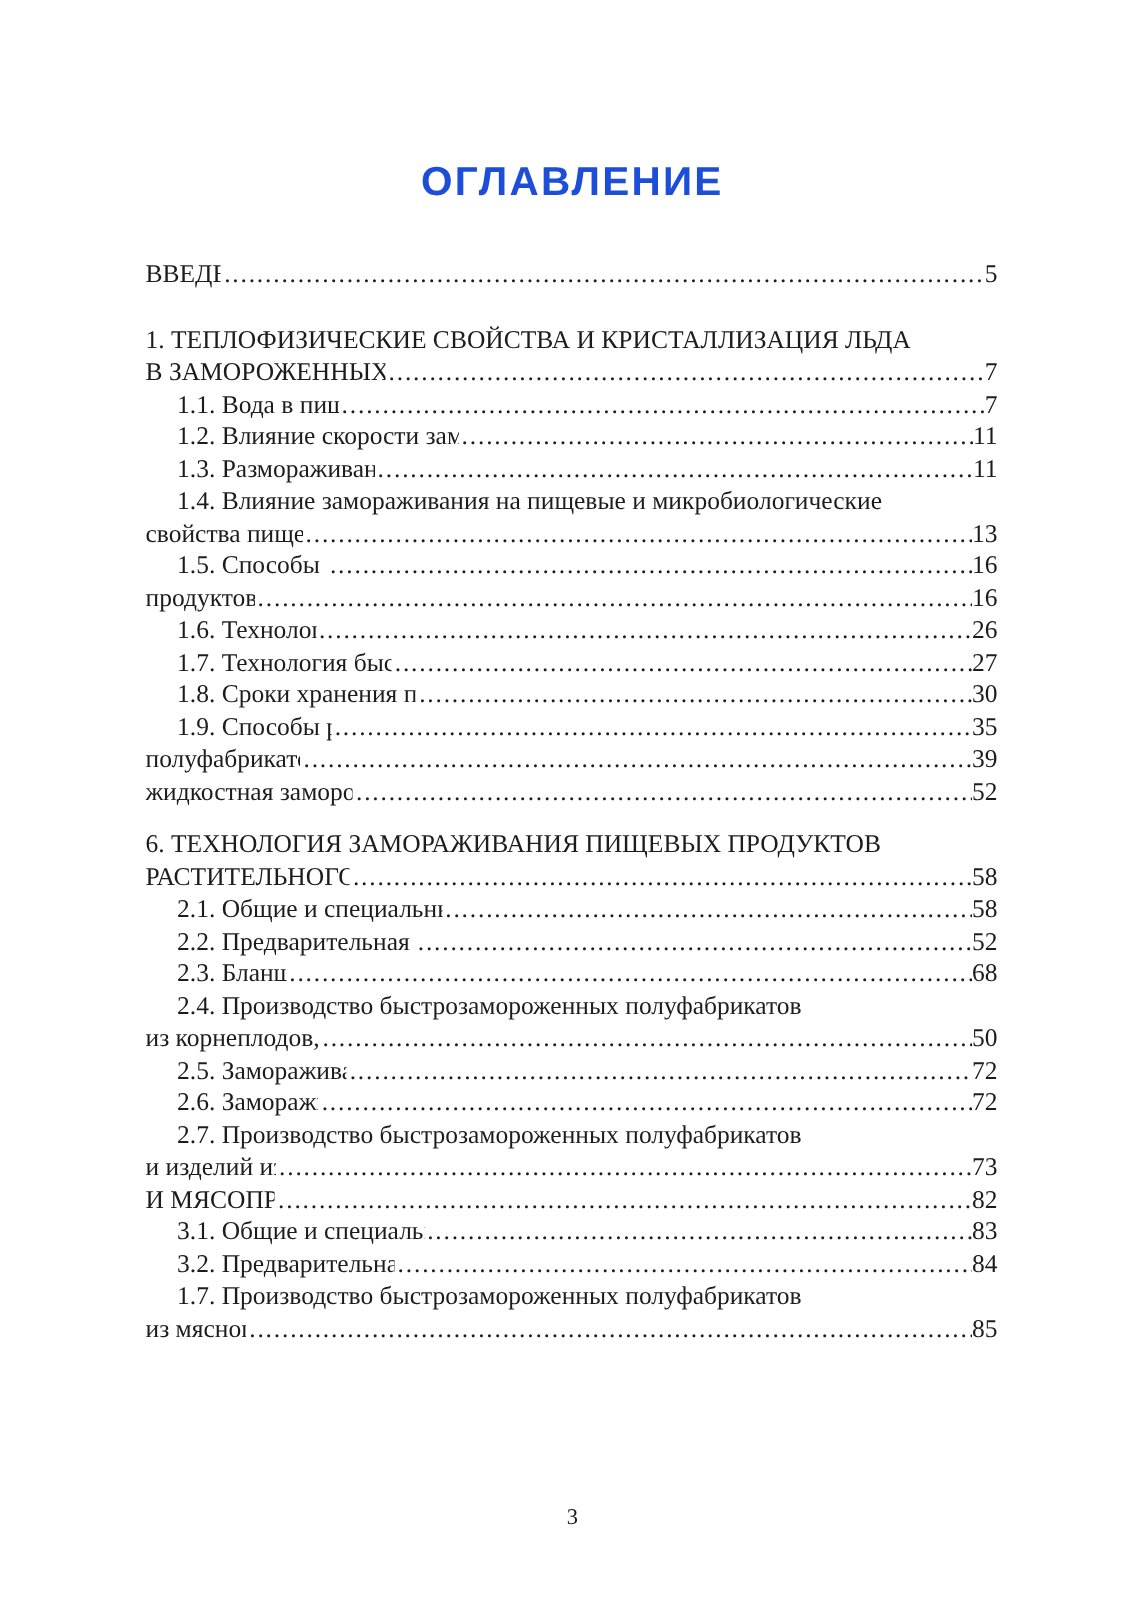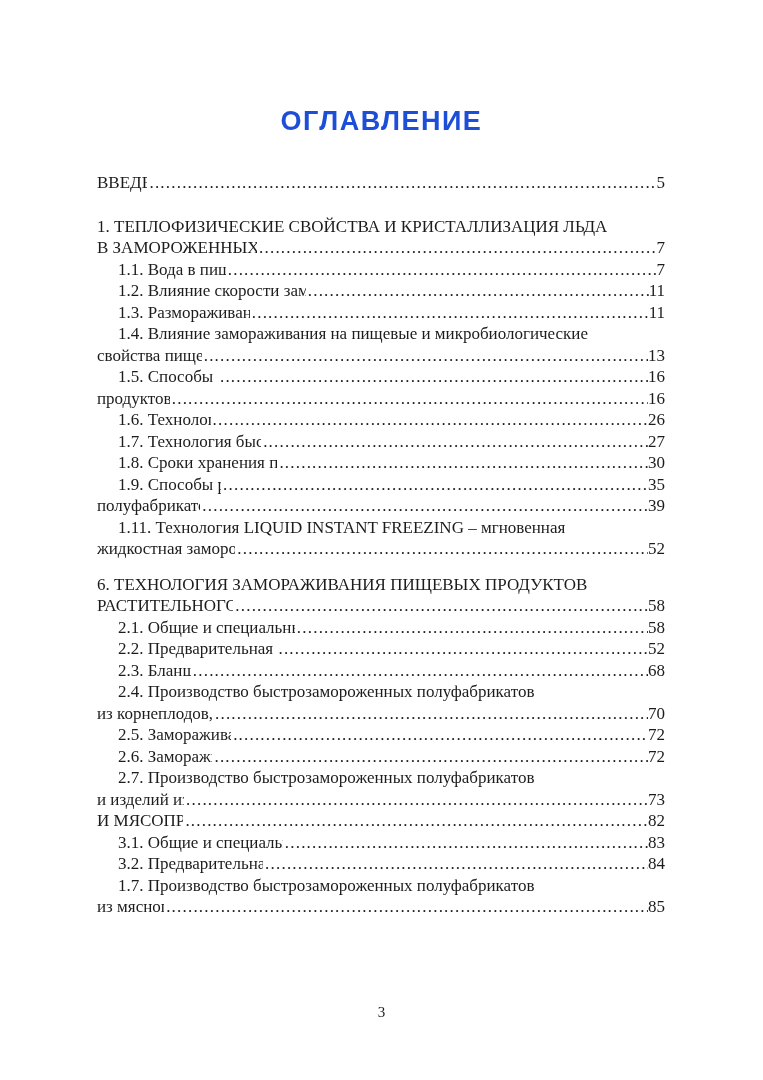--- a/index.html
+++ b/index.html
@@ -138,23 +138,20 @@
     <div class="r i">
       <span class="t">1.9. Способы размораживания</span>
       <span class="leader"></span>
       <span class="pg">35</span>
     </div>
     <div class="r">
       <span class="t">полуфабрикатов и продуктов</span>
       <span class="leader"></span>
       <span class="pg">39</span>
     </div>
-    <div class="r i">
-      <span class="t">1.11. Технология LIQUID INSTANT FREEZING – мгновенная</span>
-    </div>
     <div class="r">
       <span class="t">жидкостная заморозка продуктов питания</span>
       <span class="leader"></span>
       <span class="pg">52</span>
     </div>
 
     <div class="r g2">
       <span class="t">6. ТЕХНОЛОГИЯ ЗАМОРАЖИВАНИЯ ПИЩЕВЫХ ПРОДУКТОВ</span>
     </div>
     <div class="r">
@@ -176,21 +173,21 @@
       <span class="t">2.3. Бланширование</span>
       <span class="leader"></span>
       <span class="pg">68</span>
     </div>
     <div class="r i">
       <span class="t">2.4. Производство быстрозамороженных полуфабрикатов</span>
     </div>
     <div class="r">
       <span class="t">из корнеплодов, овощей и грибов</span>
       <span class="leader"></span>
-      <span class="pg">70</span>
+      <span class="pg">50</span>
     </div>
     <div class="r i">
       <span class="t">2.5. Замораживание плодов и ягод</span>
       <span class="leader"></span>
       <span class="pg">72</span>
     </div>
     <div class="r i">
       <span class="t">2.6. Замораживание грибов</span>
       <span class="leader"></span>
       <span class="pg">72</span>

